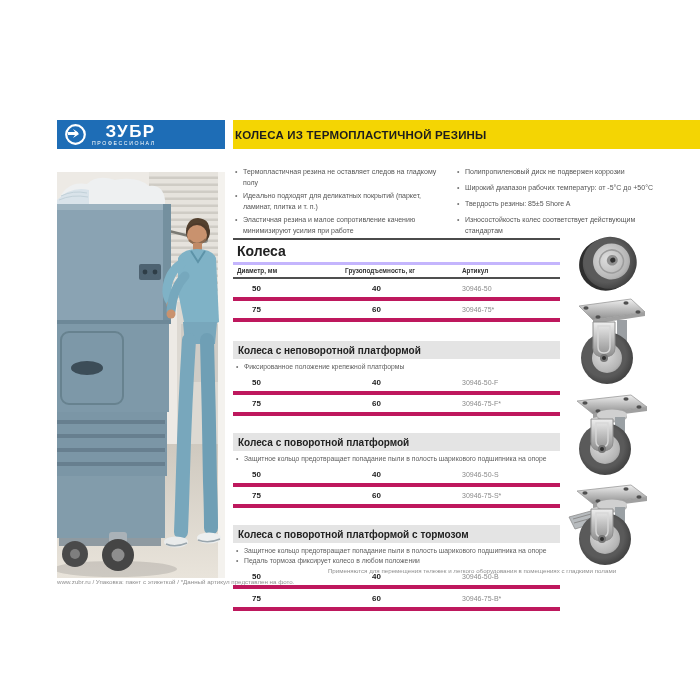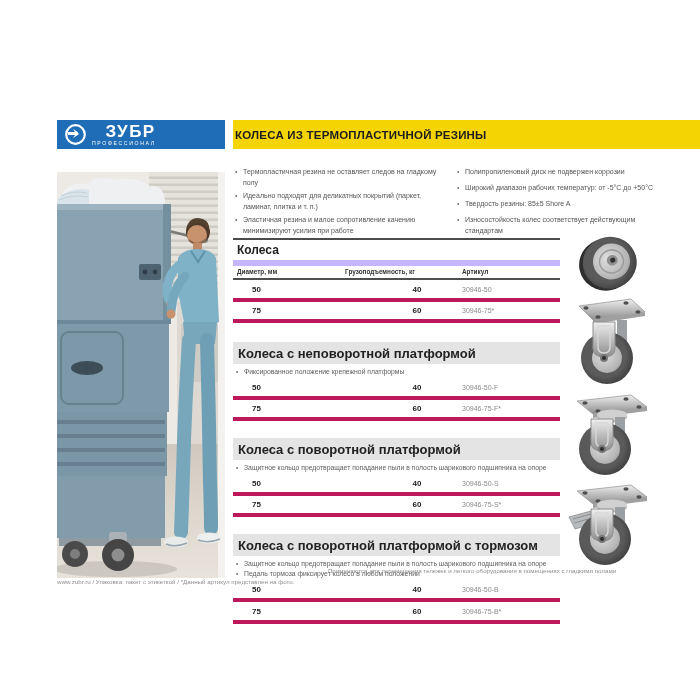--- a/index.html
+++ b/index.html
@@ -28,35 +28,35 @@
   .feat-left  { width:212px; margin-right:10px; }
   .feat-right { flex:1; }
   .feat-col li { position:relative; font-size:7px; color:#555; line-height:1.5; padding-left:10px; margin-bottom:3px; }
   .feat-right li { margin-bottom:5.5px; }
   .feat-col li::before { content:"•"; position:absolute; left:2px; color:#777; }
 
   .lower { position:absolute; left:0; top:73px; width:422px; height:335px; }
   .tables { position:absolute; left:0; top:0; width:327px; }
 
   .tbl { margin:0; }
-  .tbl-title { border-top:2px solid #4b4b4b; border-bottom:6px solid #c4b5fd;
-               font-size:12px; font-weight:bold; color:#222; padding:3px 4px 2.5px; }
-  .tbl-bar { background:#e4e4e4; font-size:13px; font-weight:bold; color:#222; padding:3.5px 5px 3px; }
+  .tbl-title { border-top:2px solid #4b4b4b; border-bottom:3px solid #c4b5fd;
+               font-size:14px; font-weight:bold; color:#222; padding:3px 4px 2.5px; }
+  .tbl-bar { background:#e4e4e4; font-size:10px; font-weight:bold; color:#222; padding:3.5px 5px 3px; }
   .notes { margin:3px 0 2px; padding:0; list-style:none; }
   .notes li { position:relative; font-size:6.8px; color:#5e5e5e; line-height:1.4;
               padding-left:11px; margin-bottom:1px; max-width:318px; }
   .notes li::before { content:"•"; position:absolute; left:3px; color:#777; }
   .tbl-head, .tbl-row { display:grid; grid-template-columns:112px 117px 1fr; align-items:baseline; }
   .tbl-head { border-bottom:2px solid #4f4f4f; padding:2.5px 0 3px; }
   .tbl-head .c { font-size:6.4px; font-weight:bold; color:#333; }
   .tbl-head .c1 { padding-left:4px; }
   .tbl-row { border-bottom:4px solid #be185d; padding:4.5px 0 4px; }
   .tbl-row .v { font-size:8px; font-weight:bold; color:#1e1e1e; }
   .tbl-row .c1 { padding-left:19px; }
-  .tbl-row .c2 { padding-left:27px;text-align:center; }
+  .tbl-row .c2 { padding-left:27px; }
   .tbl-head .c2 { padding-left:0; }
   .tbl-row .a { font-size:7px; font-weight:normal; color:#8a8a8a; }
   .mb1 { margin-bottom:19px; } .mb2 { margin-bottom:17px; } .mb3 { margin-bottom:17px; }
 
   .images { position:absolute; left:327px; top:0; width:95px; height:335px; }
   .img-abs { position:absolute; }
 
   
   .usage-note { position:absolute; left:290px; top:567px; width:364px; text-align:center;
                 font-size:6.2px; color:#8f8f8f; }

